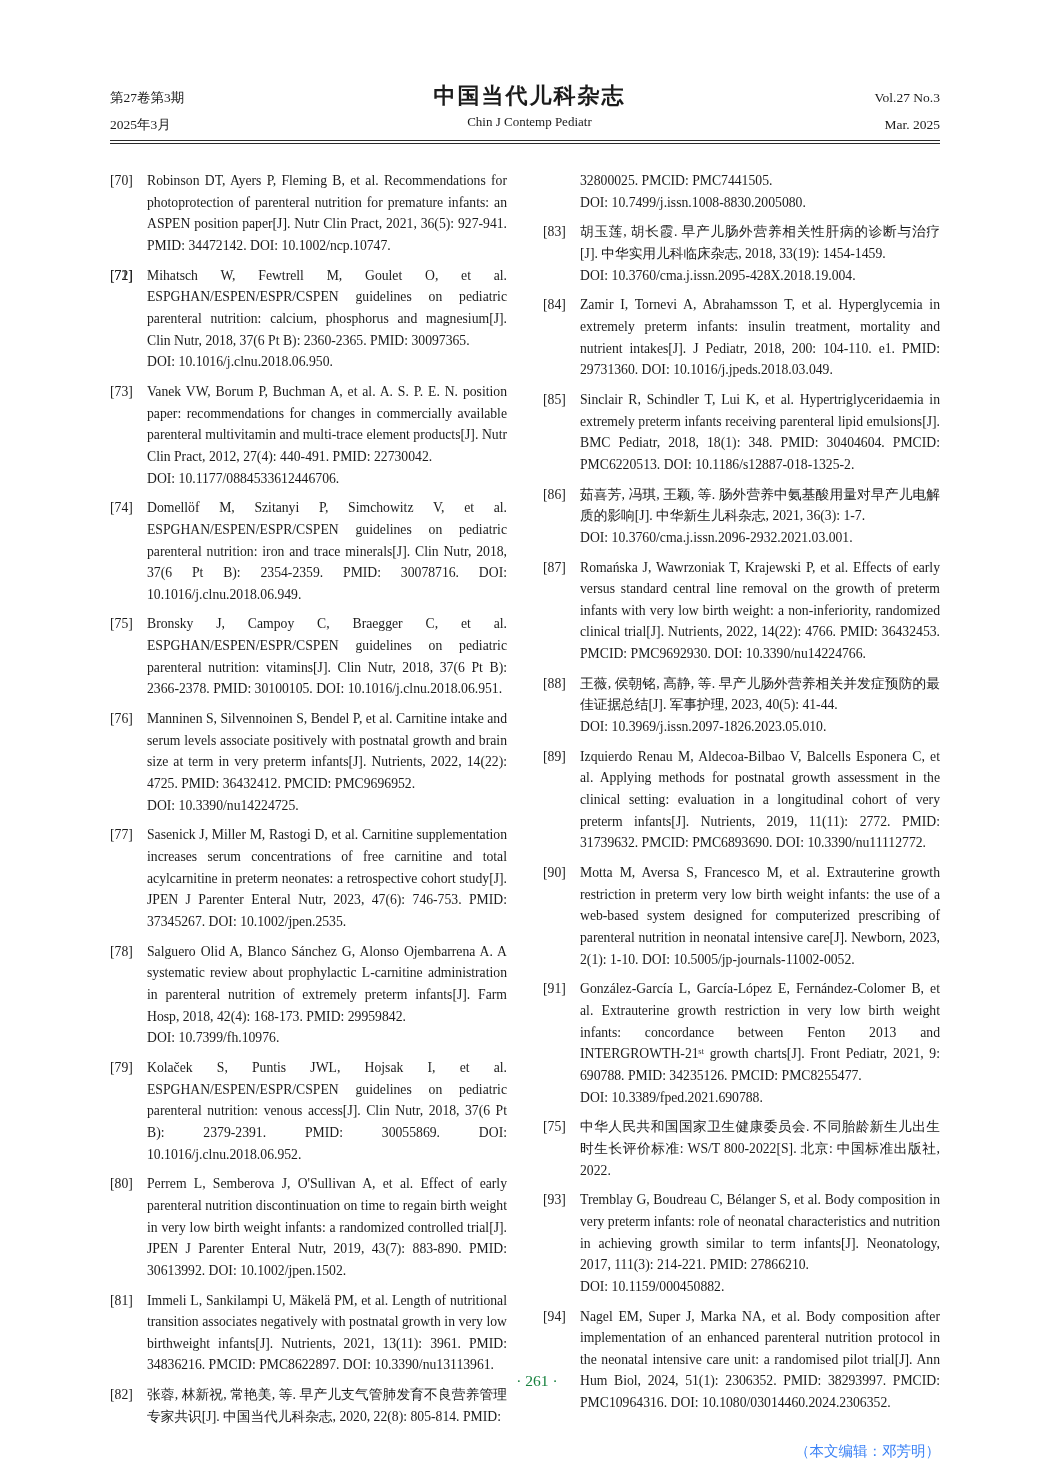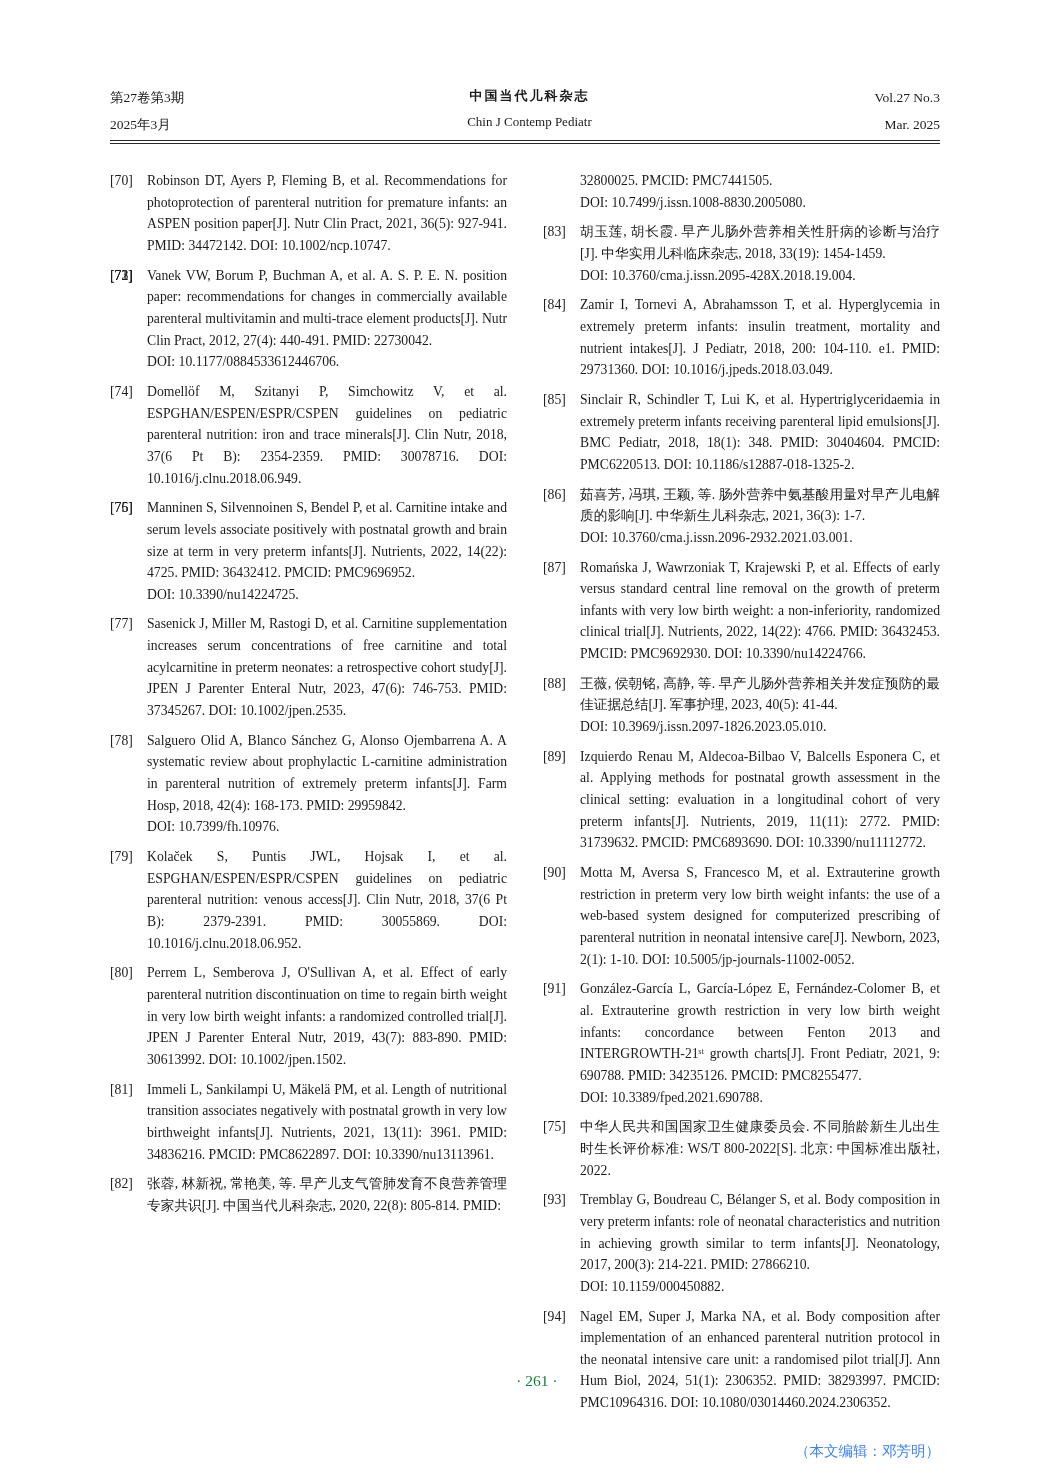--- a/index.html
+++ b/index.html
@@ -13,21 +13,21 @@
   }
   
   .header{
     position:absolute;top:84px;left:110px;right:110px;
     display:flex;justify-content:space-between;align-items:flex-start;
   }
   .h-side{font-size:13.5px;line-height:27px;}
   .h-left{text-align:left;}
   .h-right{text-align:right;}
   .h-center{text-align:center;}
-  .h-center .cn-title{font-size:13px;font-weight:bold;letter-spacing:2px;line-height:24px;}
+  .h-center .cn-title{font-size:22px;font-weight:bold;letter-spacing:2px;line-height:24px;}
   .h-center .en-title{font-size:13px;line-height:27px;}
   .header-rule{
     position:absolute;top:140px;left:110px;right:110px;
     height:2px;border-top:1.6px solid #2a2a2a;border-bottom:1px solid #2a2a2a;
   }
   
   .columns{
     position:absolute;top:162px;left:110px;right:110px;
     display:flex;gap:36px;
   }
@@ -83,35 +83,38 @@
     <span class="ref-num">[70]</span>
     <span class="ref-text">Robinson DT, Ayers P, Fleming B, et al. Recommendations for photoprotection of parenteral nutrition for premature infants: an ASPEN position paper[J]. Nutr Clin Pract, 2021, 36(5): 927-941. PMID: 34472142. DOI: 10.1002/ncp.10747.</span>
   </div>
 
   <div class="ref">
     <span class="ref-num">[71]</span>
   </div>
 
   <div class="ref">
     <span class="ref-num">[72]</span>
+    <span class="ref-text">Mihatsch W, Fewtrell M, Goulet O, et al. ESPGHAN/ESPEN/ESPR/CSPEN guidelines on pediatric parenteral nutrition: calcium, phosphorus and magnesium[J]. Clin Nutr, 2018, 37(6 Pt B): 2360-2365. PMID: 30097365.
+DOI: 10.1016/j.clnu.2018.06.950.</span>
   </div>
 
   <div class="ref">
     <span class="ref-num">[73]</span>
     <span class="ref-text">Vanek VW, Borum P, Buchman A, et al. A. S. P. E. N. position paper: recommendations for changes in commercially available parenteral multivitamin and multi-trace element products[J]. Nutr Clin Pract, 2012, 27(4): 440-491. PMID: 22730042.
 DOI: 10.1177/0884533612446706.</span>
   </div>
 
   <div class="ref">
     <span class="ref-num">[74]</span>
     <span class="ref-text">Domellöf M, Szitanyi P, Simchowitz V, et al. ESPGHAN/ESPEN/ESPR/CSPEN guidelines on pediatric parenteral nutrition: iron and trace minerals[J]. Clin Nutr, 2018, 37(6 Pt B): 2354-2359. PMID: 30078716. DOI: 10.1016/j.clnu.2018.06.949.</span>
   </div>
 
   <div class="ref">
     <span class="ref-num">[75]</span>
+    <span class="ref-text">Bronsky J, Campoy C, Braegger C, et al. ESPGHAN/ESPEN/ESPR/CSPEN guidelines on pediatric parenteral nutrition: vitamins[J]. Clin Nutr, 2018, 37(6 Pt B): 2366-2378. PMID: 30100105. DOI: 10.1016/j.clnu.2018.06.951.</span>
   </div>
 
   <div class="ref">
     <span class="ref-num">[76]</span>
     <span class="ref-text">Manninen S, Silvennoinen S, Bendel P, et al. Carnitine intake and serum levels associate positively with postnatal growth and brain size at term in very preterm infants[J]. Nutrients, 2022, 14(22): 4725. PMID: 36432412. PMCID: PMC9696952.
 DOI: 10.3390/nu14224725.</span>
   </div>
 
   <div class="ref">
     <span class="ref-num">[77]</span>
@@ -201,21 +204,21 @@
 DOI: 10.3389/fped.2021.690788.</span>
   </div>
 
   <div class="ref">
     <span class="ref-num">[75]</span>
     <span class="ref-text">中华人民共和国国家卫生健康委员会. 不同胎龄新生儿出生时生长评价标准: WS/T 800-2022[S]. 北京: 中国标准出版社, 2022.</span>
   </div>
 
   <div class="ref">
     <span class="ref-num">[93]</span>
-    <span class="ref-text">Tremblay G, Boudreau C, Bélanger S, et al. Body composition in very preterm infants: role of neonatal characteristics and nutrition in achieving growth similar to term infants[J]. Neonatology, 2017, 200(3): 214-221. PMID: 27866210.
+    <span class="ref-text">Tremblay G, Boudreau C, Bélanger S, et al. Body composition in very preterm infants: role of neonatal characteristics and nutrition in achieving growth similar to term infants[J]. Neonatology, 2017, 111(3): 214-221. PMID: 27866210.
 DOI: 10.1159/000450882.</span>
   </div>
 
   <div class="ref">
     <span class="ref-num">[94]</span>
     <span class="ref-text">Nagel EM, Super J, Marka NA, et al. Body composition after implementation of an enhanced parenteral nutrition protocol in the neonatal intensive care unit: a randomised pilot trial[J]. Ann Hum Biol, 2024, 51(1): 2306352. PMID: 38293997. PMCID: PMC10964316. DOI: 10.1080/03014460.2024.2306352.</span>
   </div>
 </div>
       <div class="editorial" id="editorial" style="color: #3b82f6;">
         <div>（本文编辑：邓芳明）</div>

